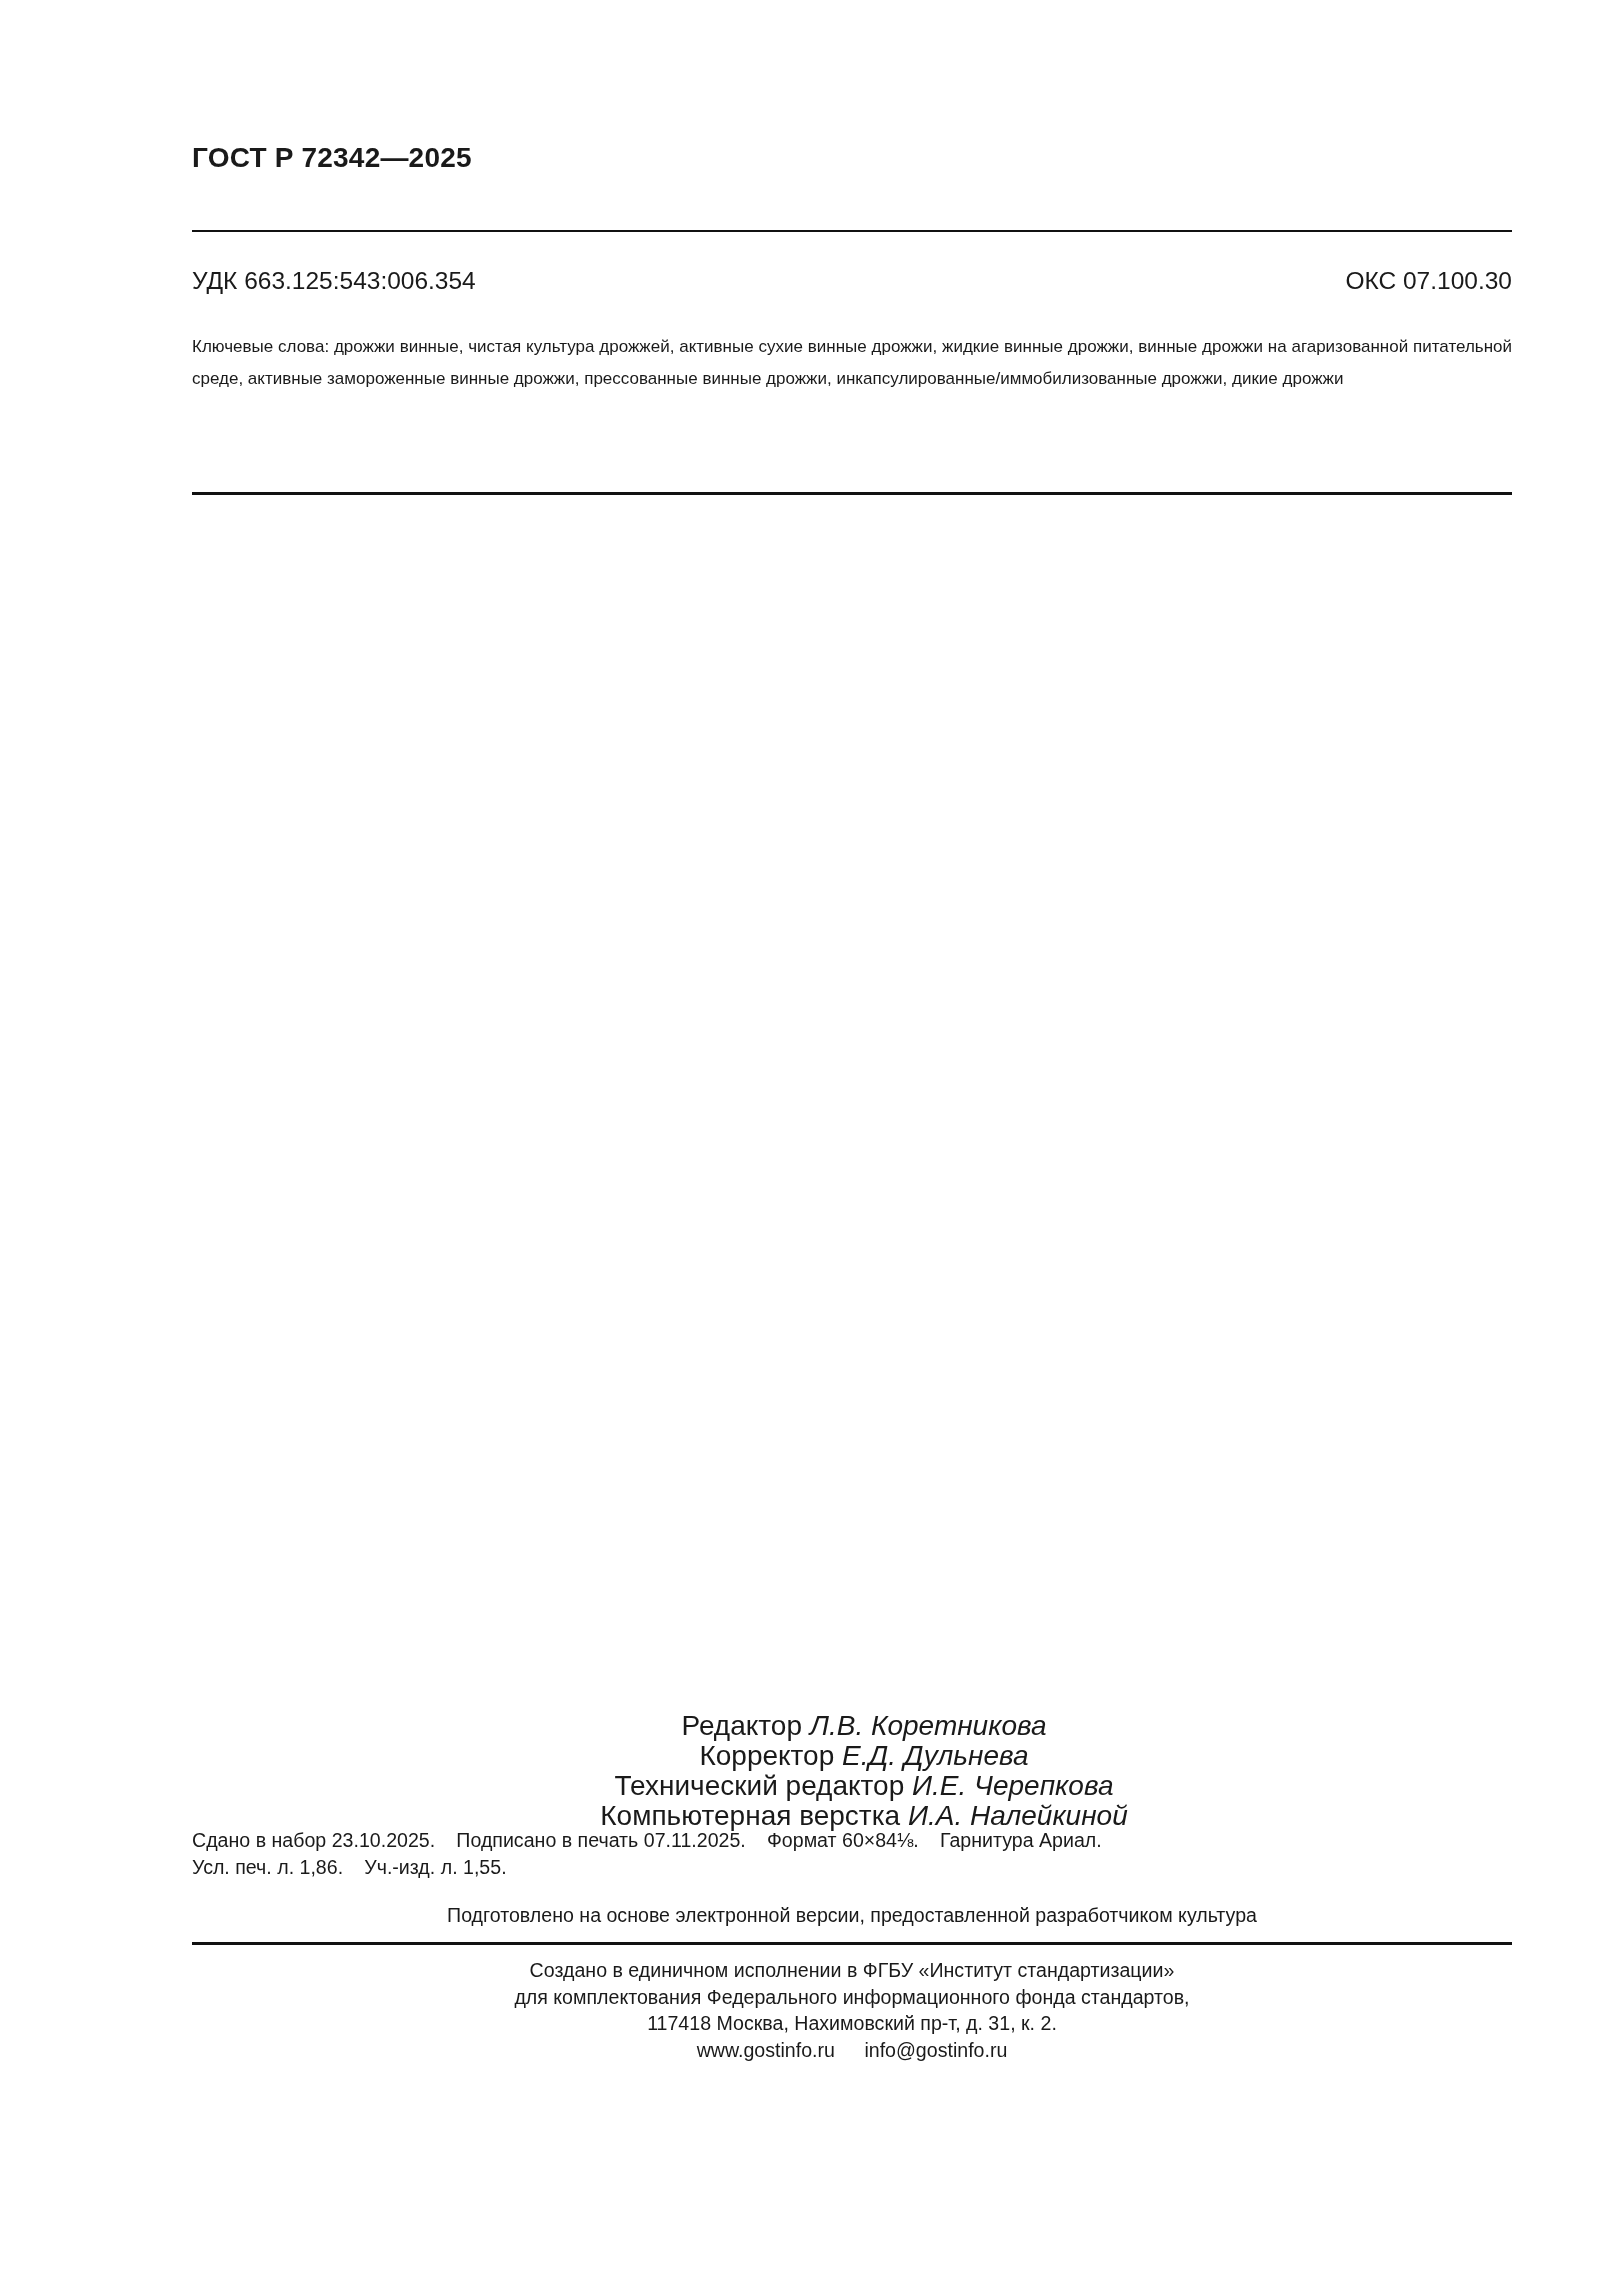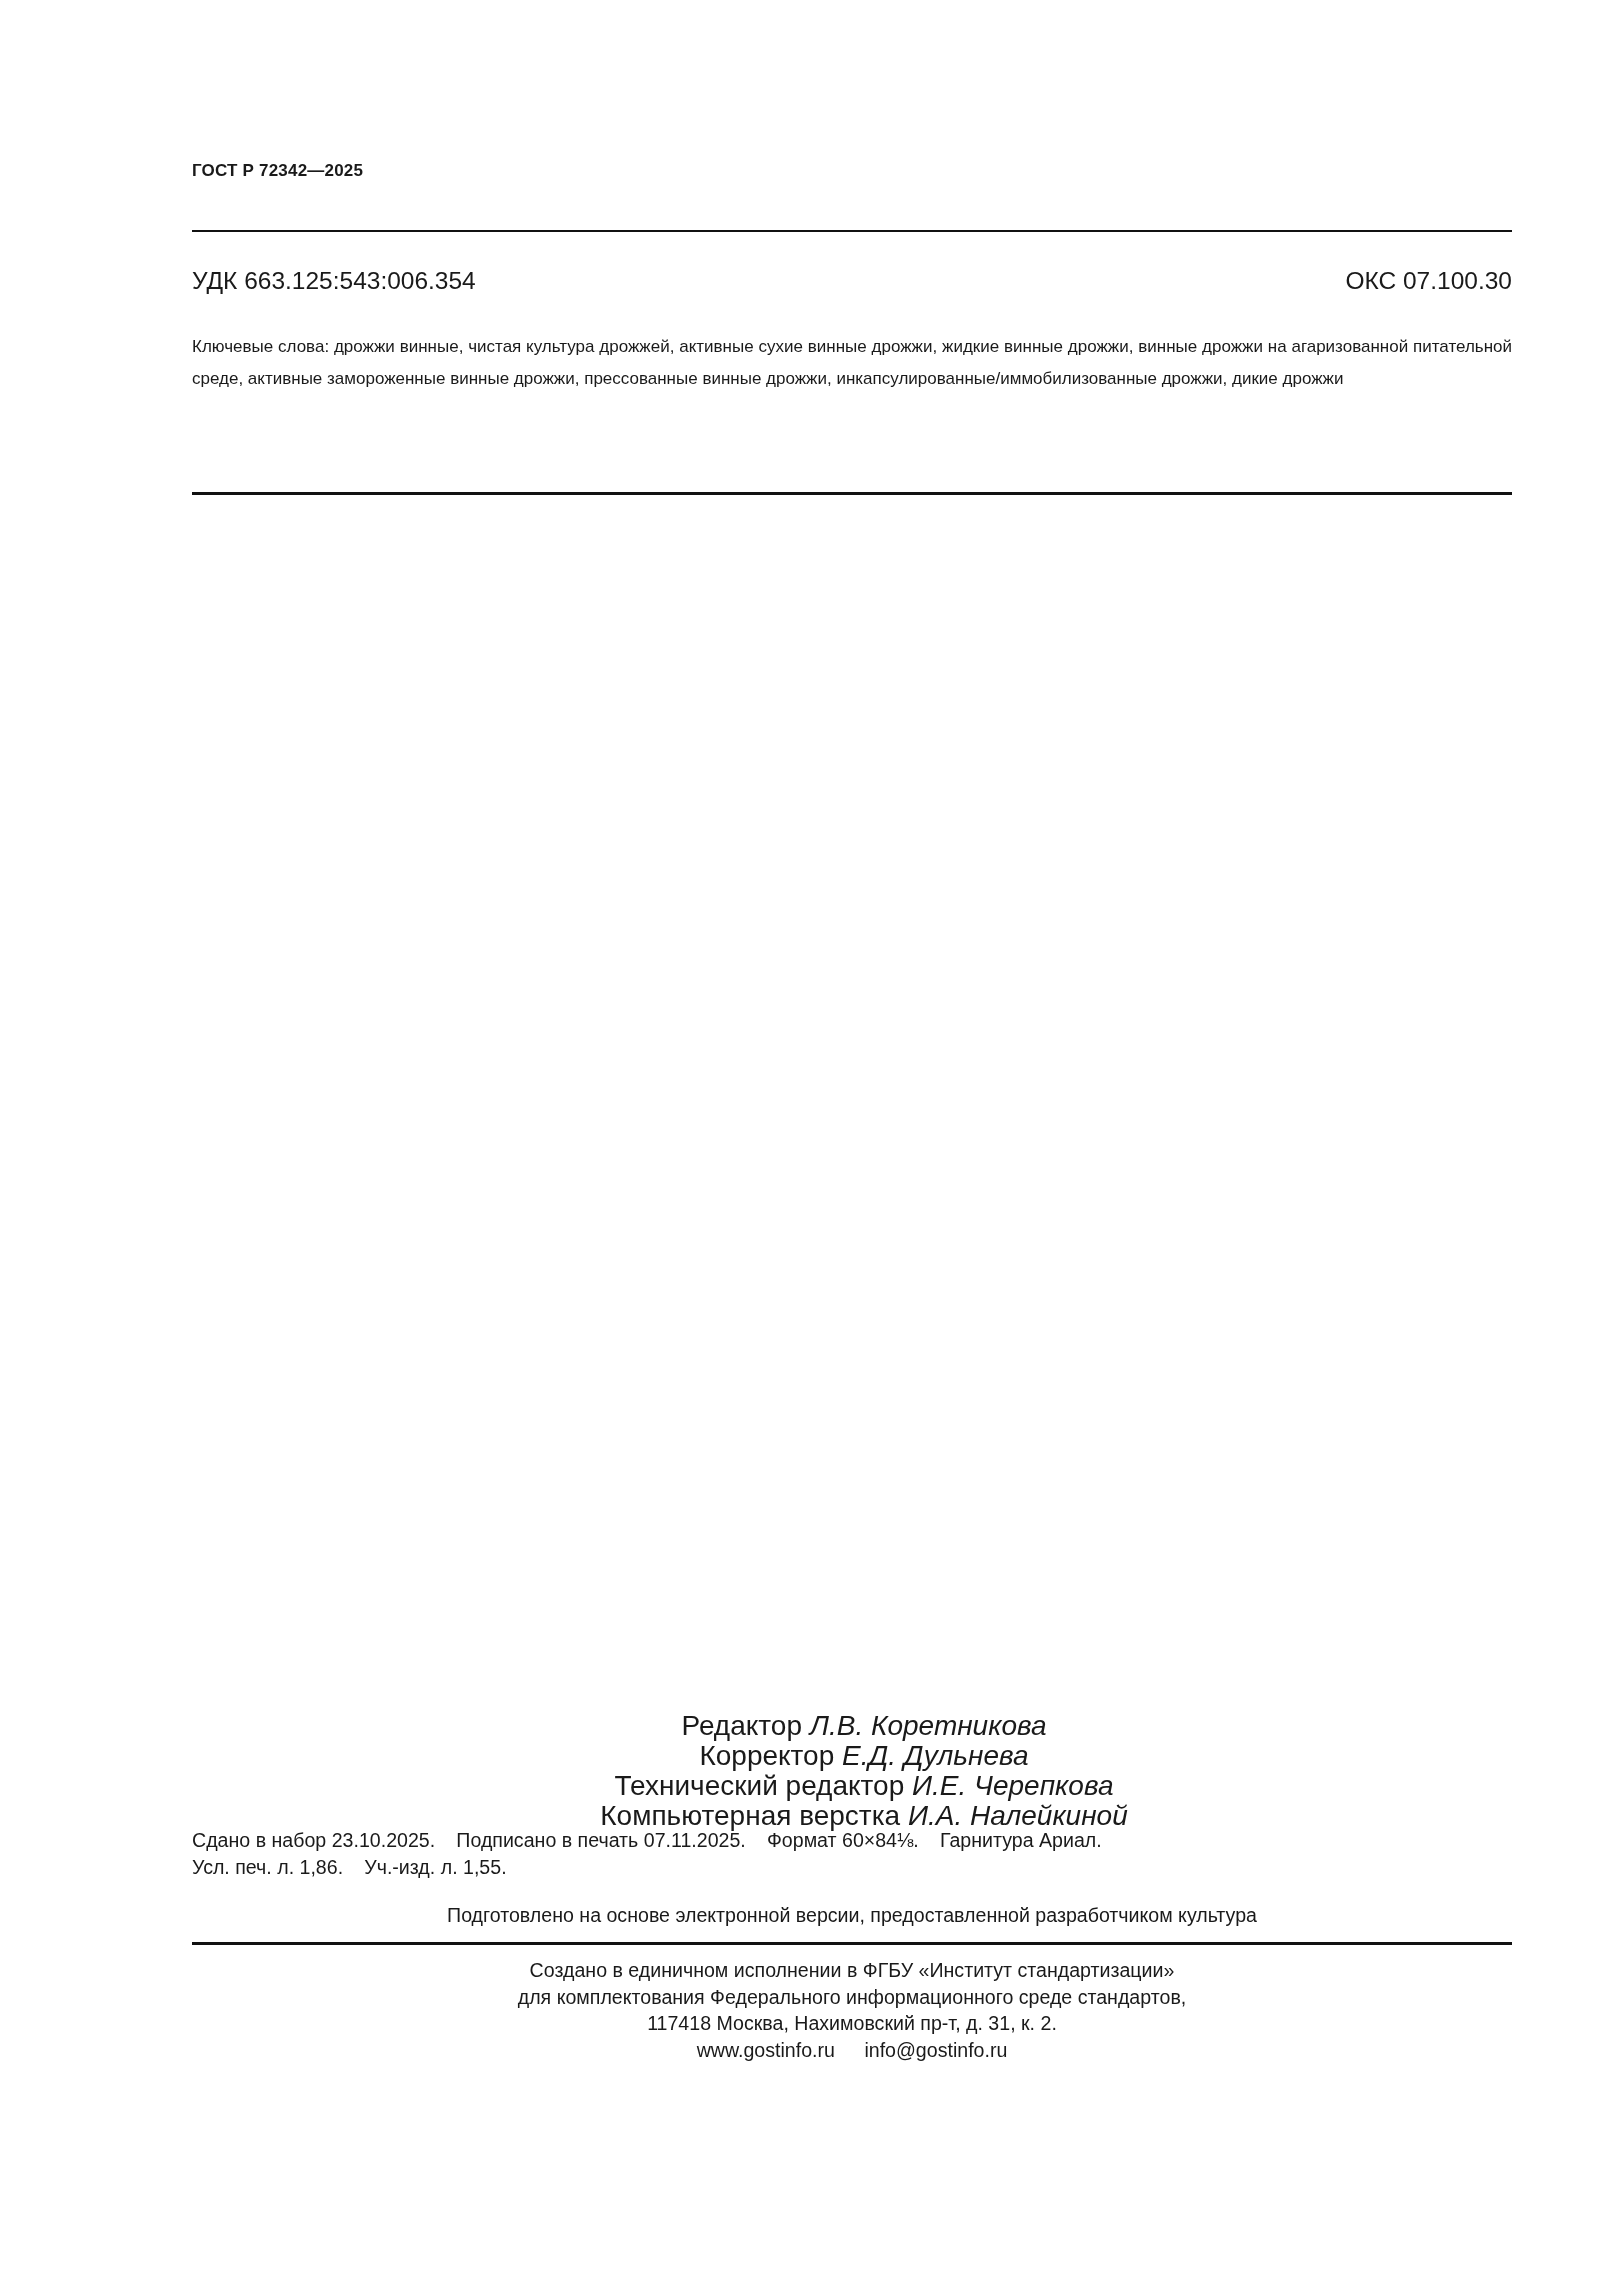--- a/index.html
+++ b/index.html
@@ -18,22 +18,22 @@
     .page {
       position: absolute;
       left: 192px;
       top: 0;
       width: 1320px;
       height: 2293px;
     }
     .std-code {
       position: absolute;
       left: 0;
-      top: 161px;
-      font-size: 17px;
+      top: 142px;
+      font-size: 28px;
       font-weight: bold;
       letter-spacing: 0.2px;
     }
     .rule {
       position: absolute;
       left: 0;
       width: 1320px;
       background: #111111;
     }
     .rule.thin { top: 230px; height: 2px; }
@@ -146,21 +146,21 @@
       <span>Уч.-изд. л. 1,55.</span>
     </div>
   </div>
 
   <div class="prepared">Подготовлено на основе электронной версии, предоставленной разработчиком культура</div>
 
   <div class="rule thick-bottom"></div>
 
   <div class="publisher">
     <div>Создано в единичном исполнении в ФГБУ «Институт стандартизации»</div>
-    <div>для комплектования Федерального информационного среде стандартов,</div>
+    <div>для комплектования Федерального информационного фонда стандартов,</div>
     <div>117418 Москва, Нахимовский пр-т, д. 31, к. 2.</div>
     <div class="contacts">
       <span>www.gostinfo.ru</span>
       <span>info@gostinfo.ru</span>
     </div>
   </div>
 
 </div>
 
 

